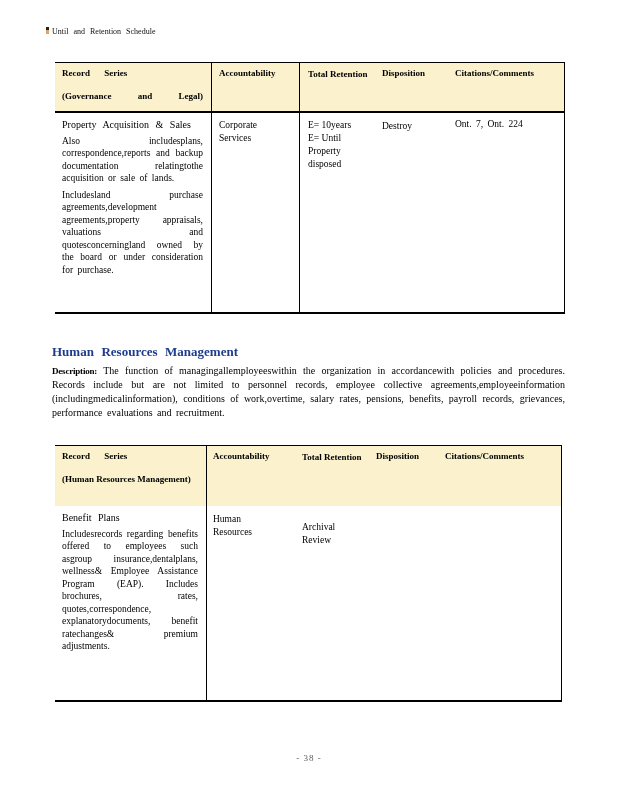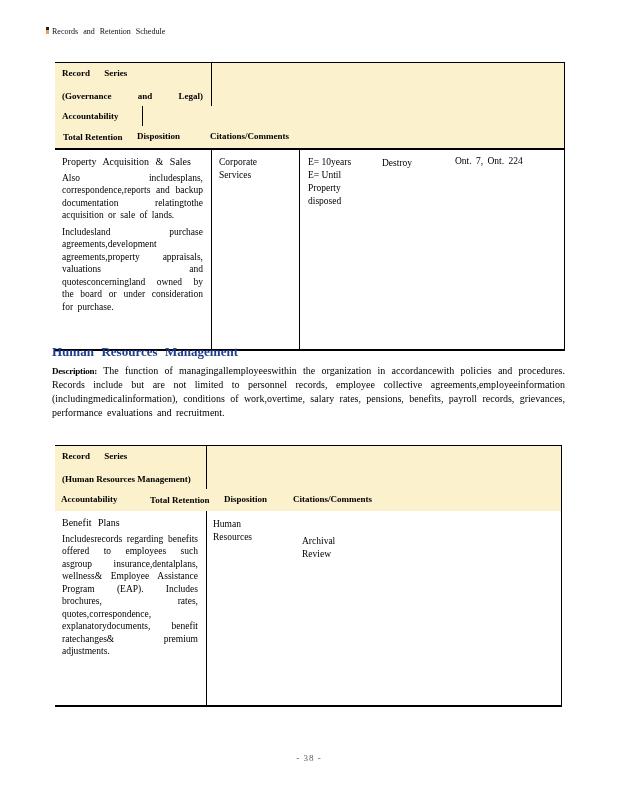--- a/index.html
+++ b/index.html
@@ -15,21 +15,21 @@
   }
   .artifact{position:absolute;left:46px;top:27px;width:3px;height:7px;}
   .artifact .a1{display:block;width:3px;height:3px;background:#222;}
   .artifact .a2{display:block;width:3px;height:4px;background:#e8a05a;}
 
   
   .tbl{position:absolute;left:55px;box-sizing:border-box;
        border-top:1px solid #000;border-right:1px solid #000;border-bottom:2px solid #000;}
   .row{display:flex;align-items:stretch;box-sizing:border-box;}
   .cell{box-sizing:border-box;padding:4px 8px 4px 7px;}
-  .head-row{background:#FBF1CD;flex-direction:column;}
+  .head-row{background:#FBF1CD;}
   .head-row .cell{font-weight:bold;font-size:9px;line-height:12px;}
   .body-row .cell{font-size:9.5px;line-height:12.5px;}
   .vline{border-right:1px solid #000;}
 
   
   .t1-c1{width:157px;}
   .t1-c2{width:88px;}
   .t1-c3{flex:1;display:flex;padding:0;}
   .t1-s1{width:80px;box-sizing:border-box;padding:4px 4px 4px 8px;}
   .t1-s2{width:70px;box-sizing:border-box;padding:4px 2px;}
@@ -68,21 +68,21 @@
     position:absolute;left:0;top:753px;width:618px;text-align:center;
     font-size:9px;color:#595959;letter-spacing:1px;
   }
 </style>
 </head>
 <body>
 
 <div class="page">
 
   <div class="doc-header">
-    <div>Records and Retention Schedule</div>
+    <div>Until and Retention Schedule</div>
   </div>
   <span class="artifact">
       <span class="a1"></span>
       <span class="a2"></span>
     </span>
 
   <div class="tbl" style="top:62px;width:510px;">
     <div class="row head-row" style="min-height:50px;border-bottom:2px solid #000;">
       <div class="cell t1-c1 vline">
         <div class="hdr-line1">Record Series</div>
@@ -131,21 +131,21 @@
     </div>
     <div class="row body-row" style="min-height:194px;">
       <div class="cell t2-c1 vline">
         <p class="cell-title">Benefit Plans</p>
         <p class="cell-para">Includesrecords regarding benefits offered to employees such asgroup insurance,dentalplans, wellness&amp; Employee Assistance Program (EAP). Includes brochures, rates, quotes,correspondence, explanatorydocuments, benefit ratechanges&amp; premium adjustments.</p>
       </div>
       <div class="t2-c2">
         <div class="t2-s1" style="font-size:9.5px;line-height:13px;padding-top:7px;">
           <div style="width:55px;">Human Resources</div>
         </div>
-        <div class="t2-s3" style="font-size:9.5px;line-height:13px;padding-top:24px;">
+        <div class="t2-s3" style="font-size:9.5px;line-height:13px;padding-top:15px;">
           <div style="width:44px;">Archival Review</div>
         </div>
         <div class="t2-s4"></div>
       </div>
     </div>
   </div>
 
   <div class="page-footer">- 38 -</div>
 
 </div>

